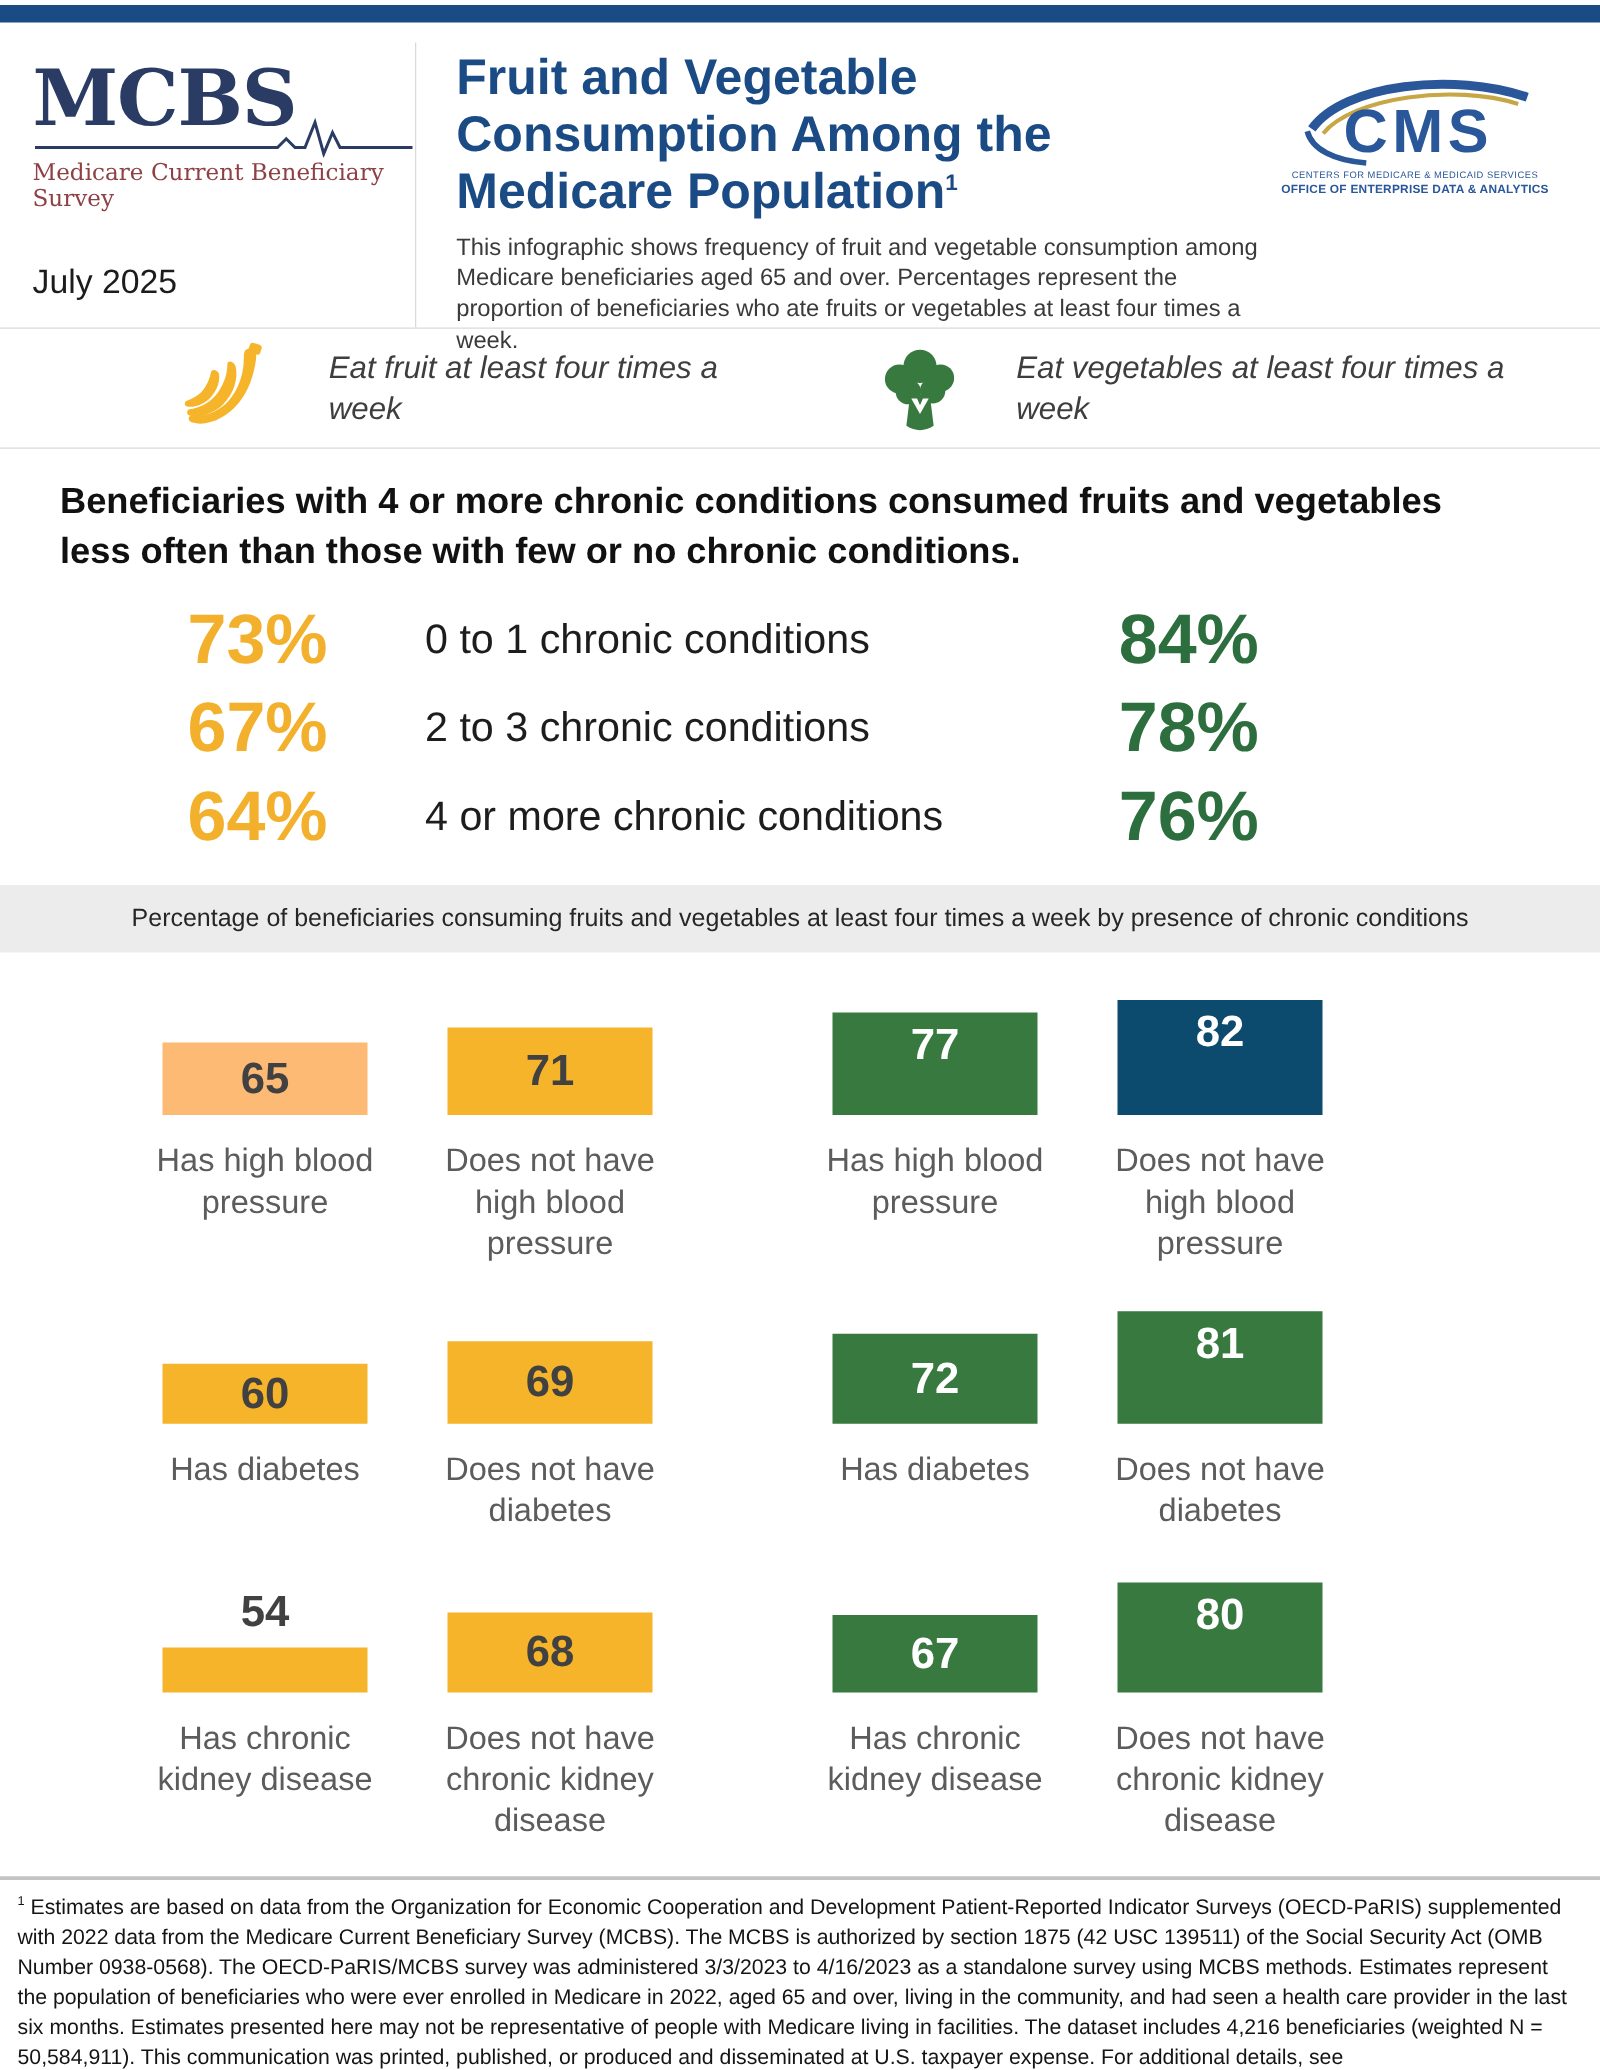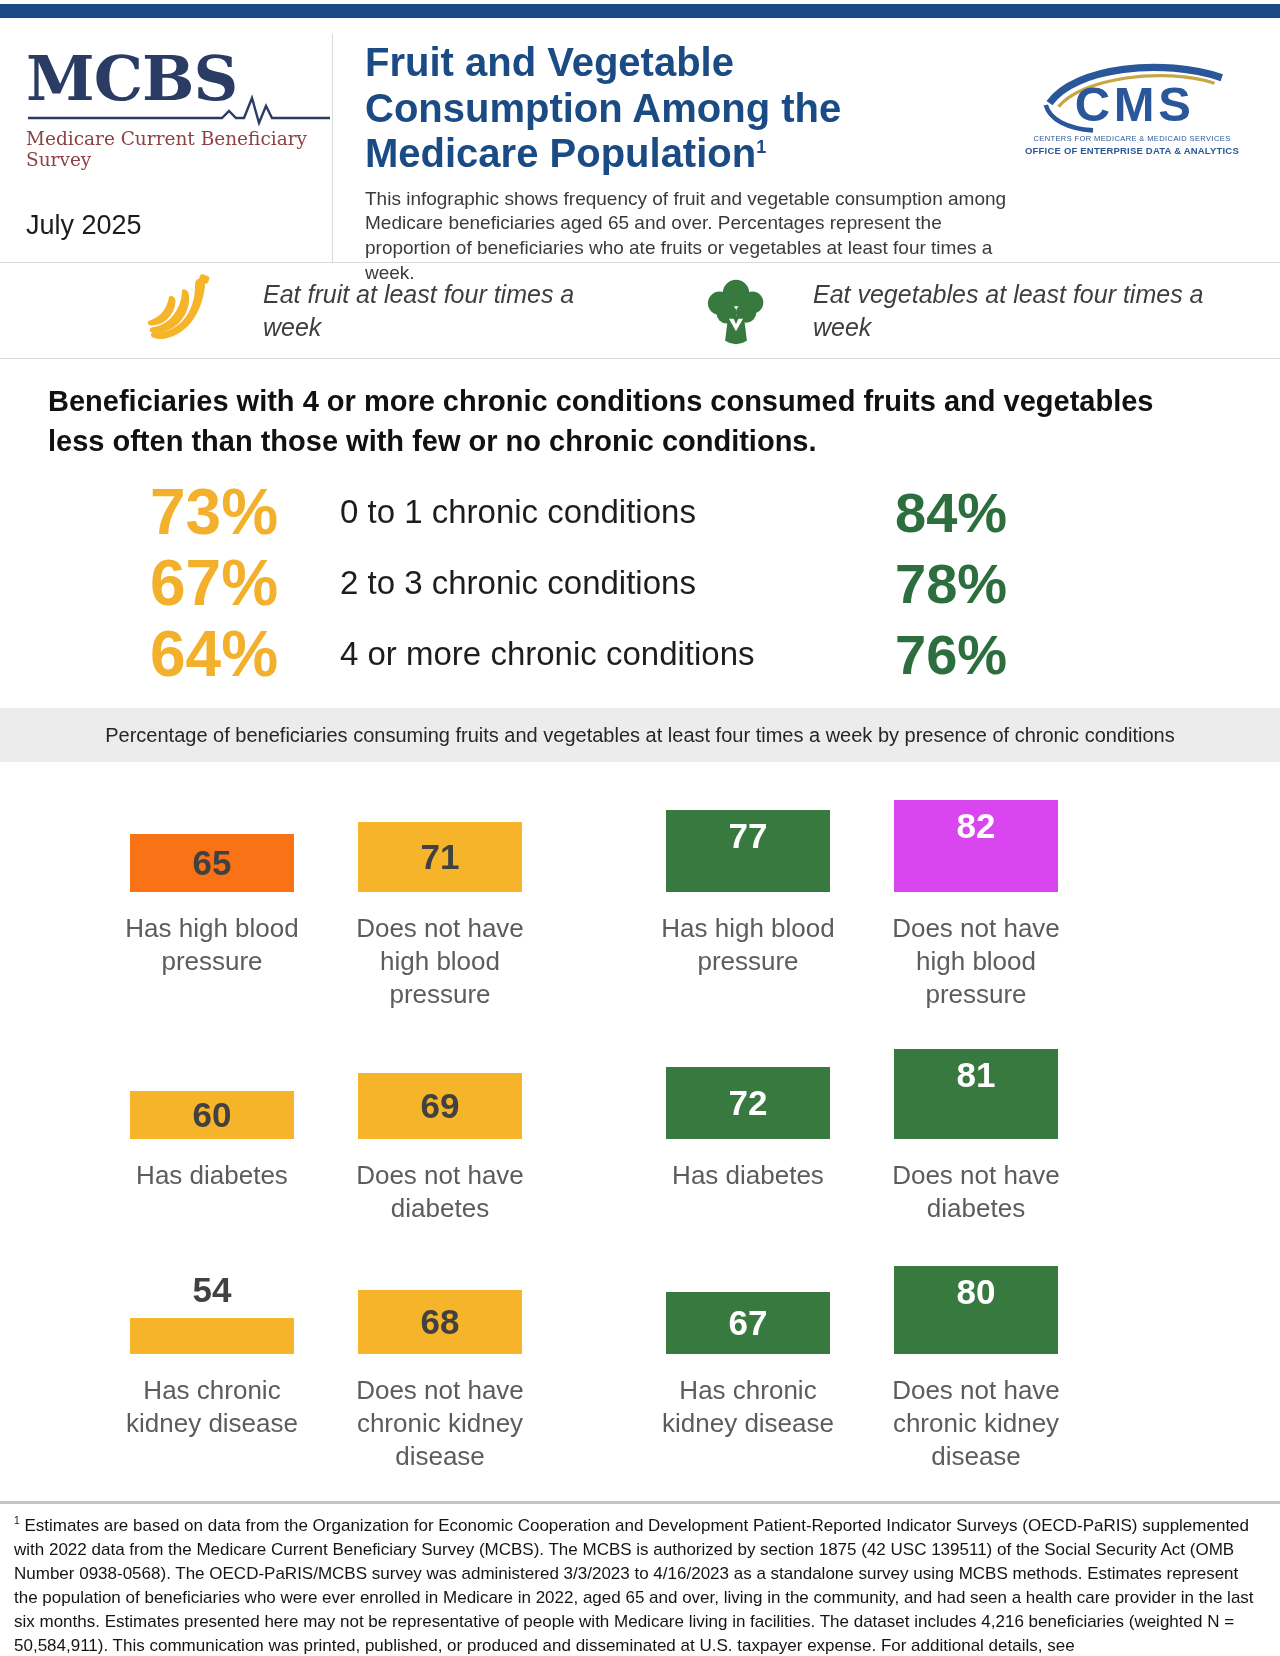--- a/index.html
+++ b/index.html
@@ -33,21 +33,21 @@
   .legend-icon { flex:0 0 82px; margin-right:36px; }
   .legend-label { font-size:25px; color:#3E3E3E; line-height:1.3; }
   .legend-half.fruit .legend-label { max-width:320px; }
   .legend-half.veg .legend-label { max-width:400px; }
 
   
   .statement { padding:22px 48px 8px; font-size:29px; font-weight:bold; line-height:1.38;
     color:#111; max-width:1220px; }
   .summary { padding:6px 0 0 150px; }
   .summary-row { display:grid; grid-template-columns:190px 555px 200px; align-items:center; height:71px; }
-  .pct-fruit { font-size:64px; font-weight:bold; color:#F2B02C; }
+  .pct-fruit { font-size:56px; font-weight:bold; color:#F2B02C; }
   .pct-veg { font-size:56px; font-weight:bold; color:#2D6E3F; }
   .summary-label { font-size:33px; color:#1d1d1d; }
 
   
   .band { margin-top:20px; background:#ECECEC; padding:13px 56px; text-align:center;
     font-size:20px; line-height:1.42; color:#262626; }
 
   
   .chart { padding:30px 0 0 98px; }
   .chart-row { display:grid; grid-template-columns:228px 228px 80px 228px 228px; margin-bottom:28px; }
@@ -142,21 +142,21 @@
     <div class="pct-veg">76%</div>
   </div>
 </div>
 
 <div class="band">Percentage of beneficiaries consuming fruits and vegetables at least four times a week by presence of chronic conditions</div>
 
 <div class="chart">
     <div class="chart-row">
       <div>
         <div class="bar-zone">
-          <div class="bar" style="height: 58px; background: #f97316; text-align: right;">
+          <div class="bar" style="height: 58px; background: #fdba74; text-align: right;">
             <div class="bar-value" style="color: rgb(65, 65, 65);">65</div>
           </div>
         </div>
         <div class="bar-label">Has high blood pressure</div>
       </div>
       <div>
         <div class="bar-zone">
           <div class="bar" style="height: 70px; background: rgb(246, 180, 42);">
             <div class="bar-value" style="color: rgb(65, 65, 65);">71</div>
           </div>
@@ -167,21 +167,21 @@
       <div>
         <div class="bar-zone">
           <div class="bar tall" style="height: 82px; background: rgb(55, 121, 63);">
             <div class="bar-value" style="color: rgb(255, 255, 255);">77</div>
           </div>
         </div>
         <div class="bar-label">Has high blood pressure</div>
       </div>
       <div>
         <div class="bar-zone">
-          <div class="bar tall" style="height: 92px; background: #d946ef;">
+          <div class="bar tall" style="height: 92px; background: #0c4a6e;">
             <div class="bar-value" style="color: rgb(255, 255, 255);">82</div>
           </div>
         </div>
         <div class="bar-label">Does not have high blood pressure</div>
       </div>
     </div>
     <div class="chart-row">
       <div>
         <div class="bar-zone">
           <div class="bar" style="height: 48px; background: rgb(246, 180, 42);">

